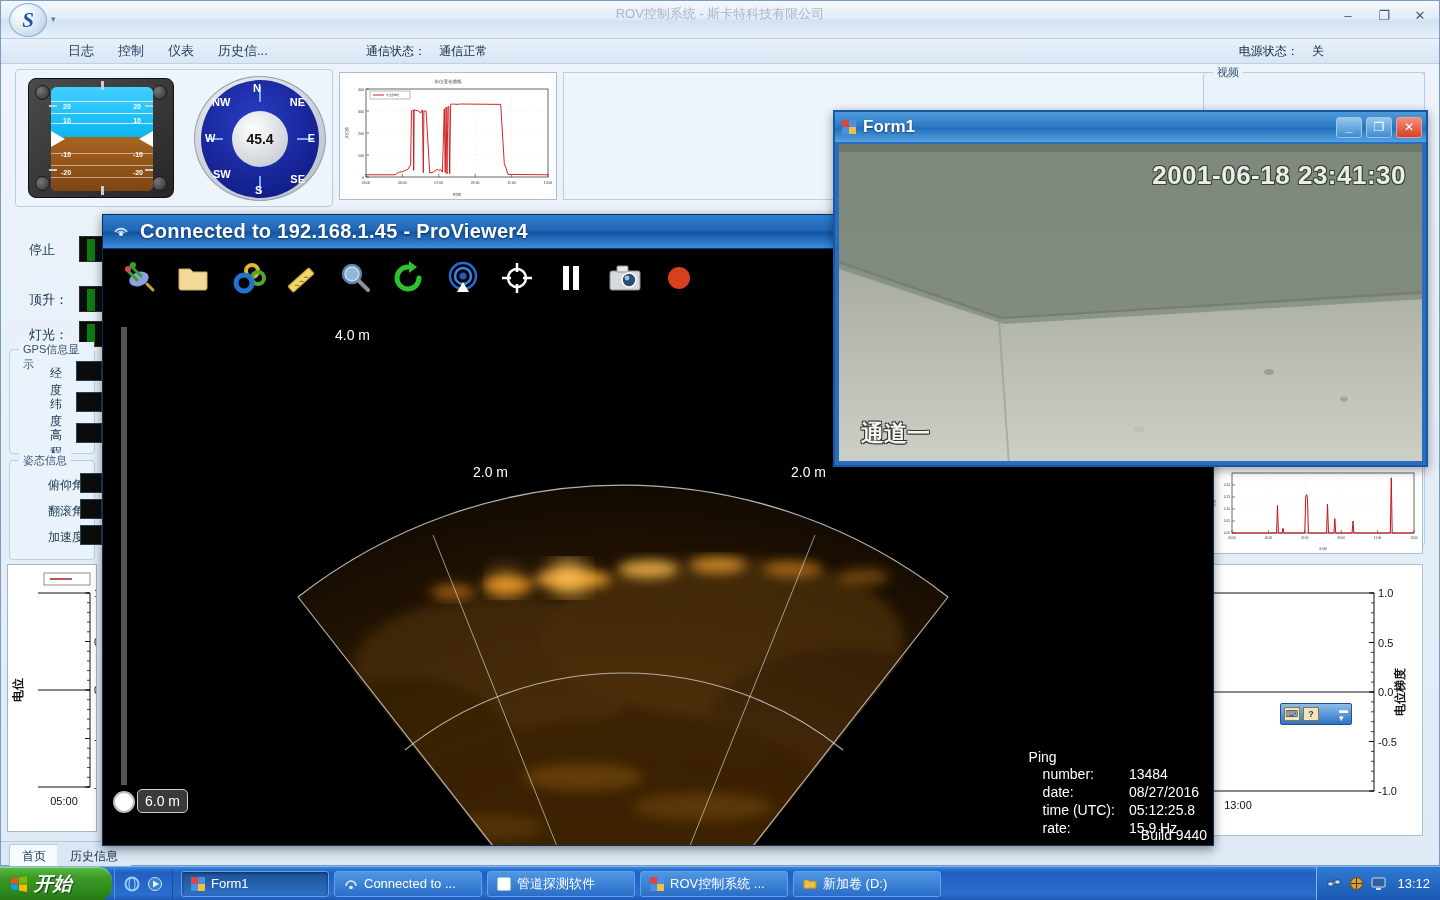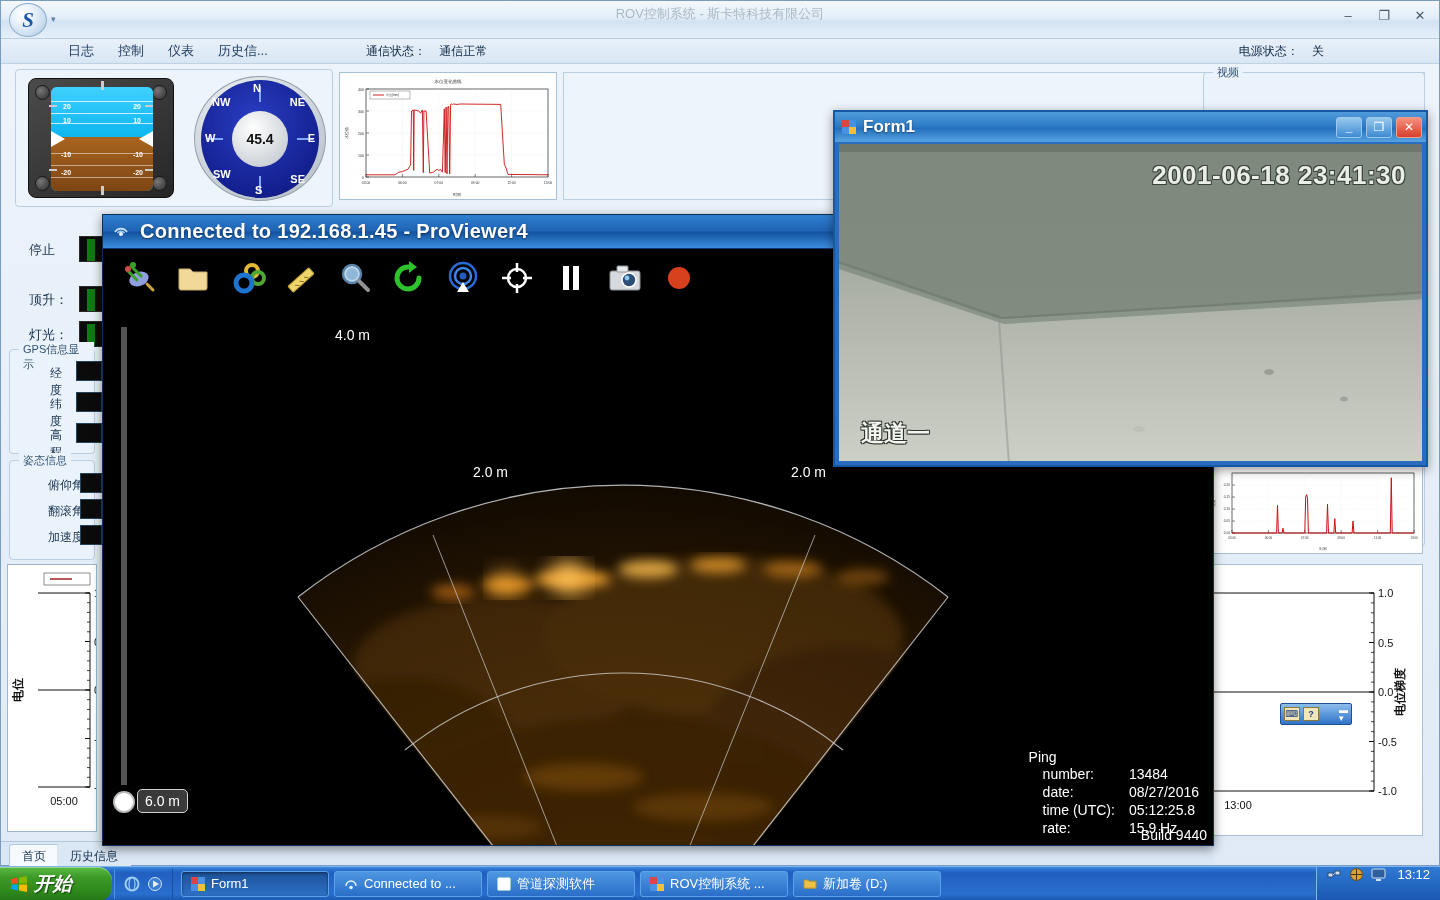--- a/index.html
+++ b/index.html
@@ -229,21 +229,21 @@
     font-family: "Liberation Serif", serif; text-shadow: 1px 1px 1px rgba(0,0,0,.5); }
   .qlaunch { display:flex; align-items:center; gap: 7px; padding: 0 9px; margin-left:2px;
     border-left: 1px solid #4f92dd; border-right: 1px solid #1a4f9e; height: 30px; }
   .ql-i { width: 16px; height: 16px; border-radius: 3px; }
   .tasks { display:flex; align-items:center; gap: 5px; padding-left: 8px; flex: 1; }
   .taskbtn { height: 26px; min-width: 148px; display:flex; align-items:center; gap:6px;
     padding: 0 9px; border-radius: 3px; color:#fff; font-size: 13px;
     background: linear-gradient(180deg,#4e97e2,#2a6ec9); border: 1px solid #5ba2e8; }
   .taskbtn.active { background: linear-gradient(180deg,#1d5199,#2e72c6); box-shadow: inset 0 1px 3px rgba(0,0,0,.5); }
   .tb-ico { width: 14px; height: 14px; border-radius: 2px; flex: none; }
-  .tray { display:flex; gap: 7px; padding: 0 10px; height: 34px;
+  .tray { display:flex; align-items:center; gap: 7px; padding: 0 10px; height: 34px;
     background: linear-gradient(180deg,#2f7ad4,#1a57b2); border-left: 1px solid #7fb5ef; }
   .tray-i { width: 15px; height: 15px; }
   .clock { color:#fff; font-size: 13px; margin-left: 4px; }
 
   
   .mini-tb { position:absolute; left: 72px; top: 138px; width: 72px; height: 22px;
     background: linear-gradient(180deg,#8dbdec,#2f73c8); border:1px solid #1d5096; border-radius:2px;
     display:flex; align-items:center; gap:3px; padding: 0 3px; }
   .mini-i { width: 16px; height: 14px; background:#f0e6b8; border:1px solid #8a7a3a; font-size:9px;
     display:flex;align-items:center;justify-content:center; color:#1a3a7a; font-weight:bold; }

